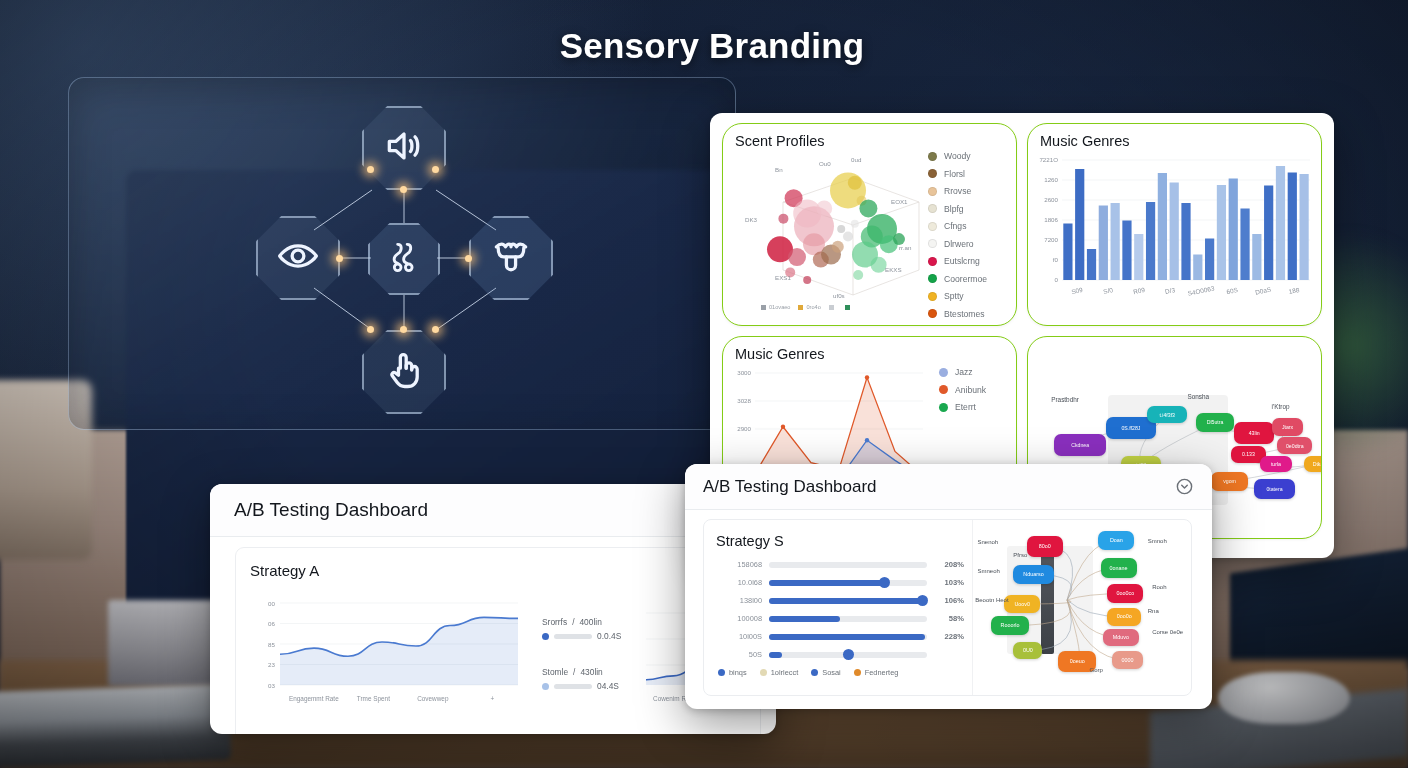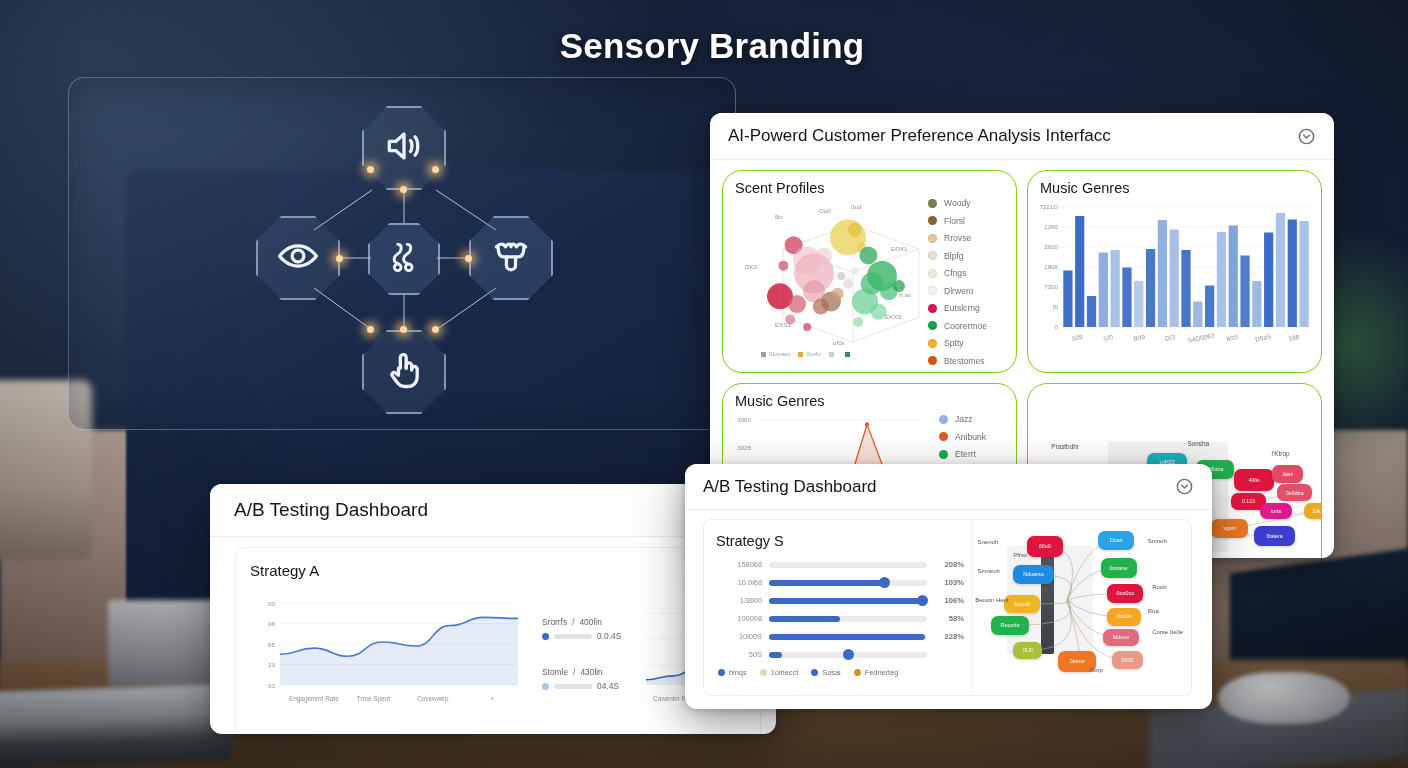--- a/index.html
+++ b/index.html
@@ -278,29 +278,20 @@
   <div class="spark" style="left:331px;top:248px;"></div>
   <div class="spark" style="left:267px;top:177px;"></div>
   <div class="spark" style="left:396px;top:177px;"></div>
   <div class="spark" style="left:298px;top:88px;"></div>
   <div class="spark" style="left:363px;top:88px;"></div>
   <div class="spark" style="left:298px;top:248px;"></div>
   <div class="spark" style="left:363px;top:248px;"></div>
 </div>
 
 <div class="panel" id="ai-panel">
-  <div class="panel-head">
-    <div class="panel-title">AI-Powerd Customer Preference Analysis Interfacc</div>
-    <span class="collapse-icon">
-      <svg viewBox="0 0 24 24" fill="none" stroke="#6b7077" stroke-width="1.8">
-        <circle cx="12" cy="12" r="9"></circle>
-        <path d="M8.5 10.5l3.5 3.5 3.5-3.5" stroke-linecap="round" stroke-linejoin="round"></path>
-      </svg>
-    </span>
-  </div>
 
   <div id="ai-grid">
 
     <div class="card">
       <div class="card-title" style="padding:9px 0 0 12px;">Scent Profiles</div>
       <svg id="scent-svg" width="290" height="175" style="position:absolute;left:0;top:26px;">
         <g stroke="#d8d3cf" stroke-width=".7" fill="none" opacity=".85">
           <polygon points="60,52 130,28 196,52 196,120 130,145 60,120"></polygon>
           <polyline points="60,52 130,75 196,52"></polyline>
           <line x1="130" y1="75" x2="130" y2="145"></line>

